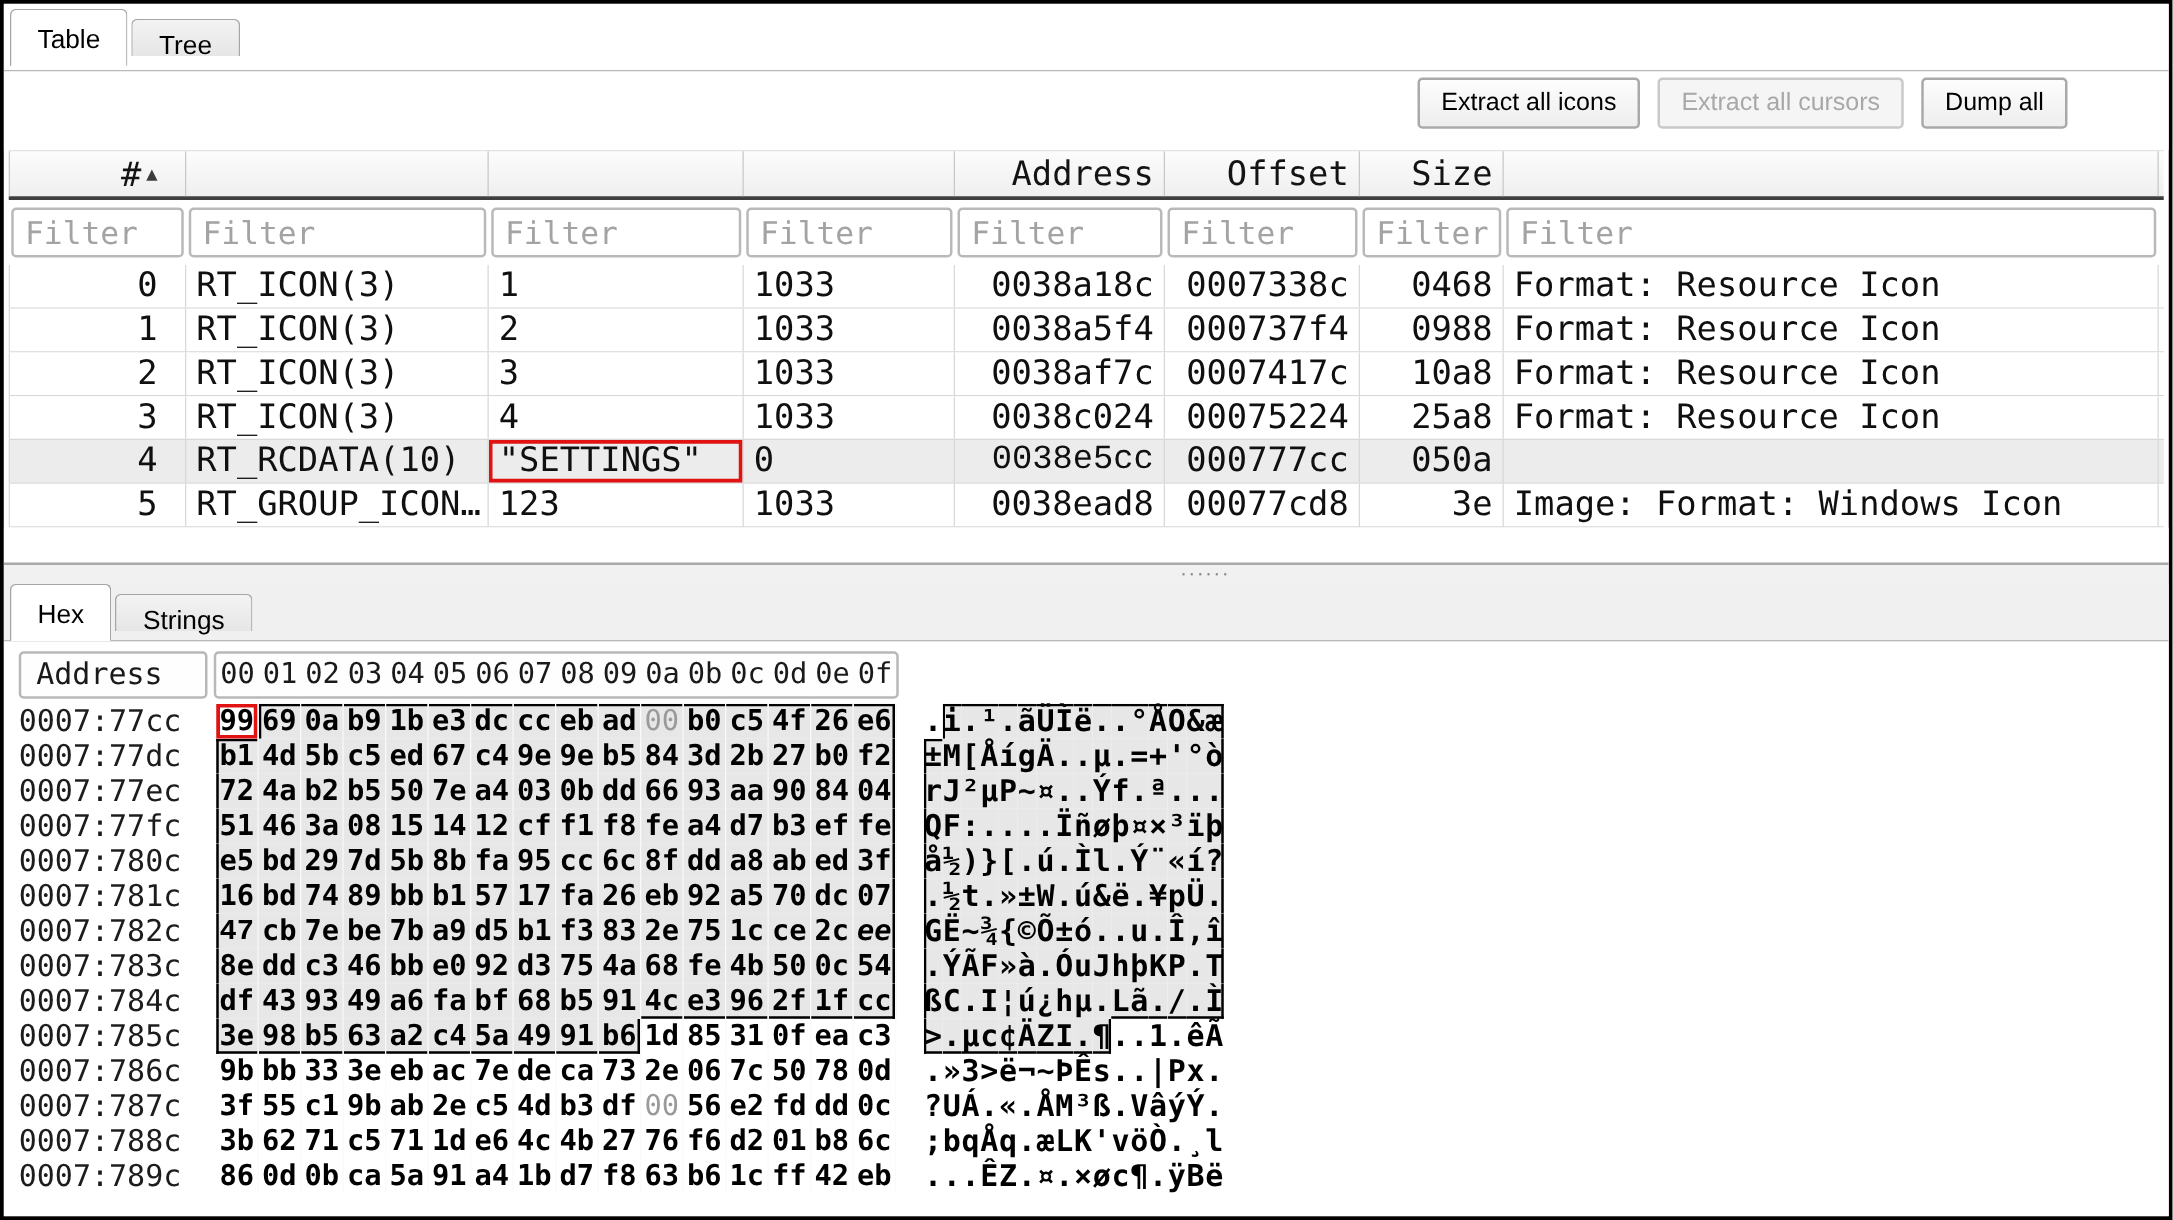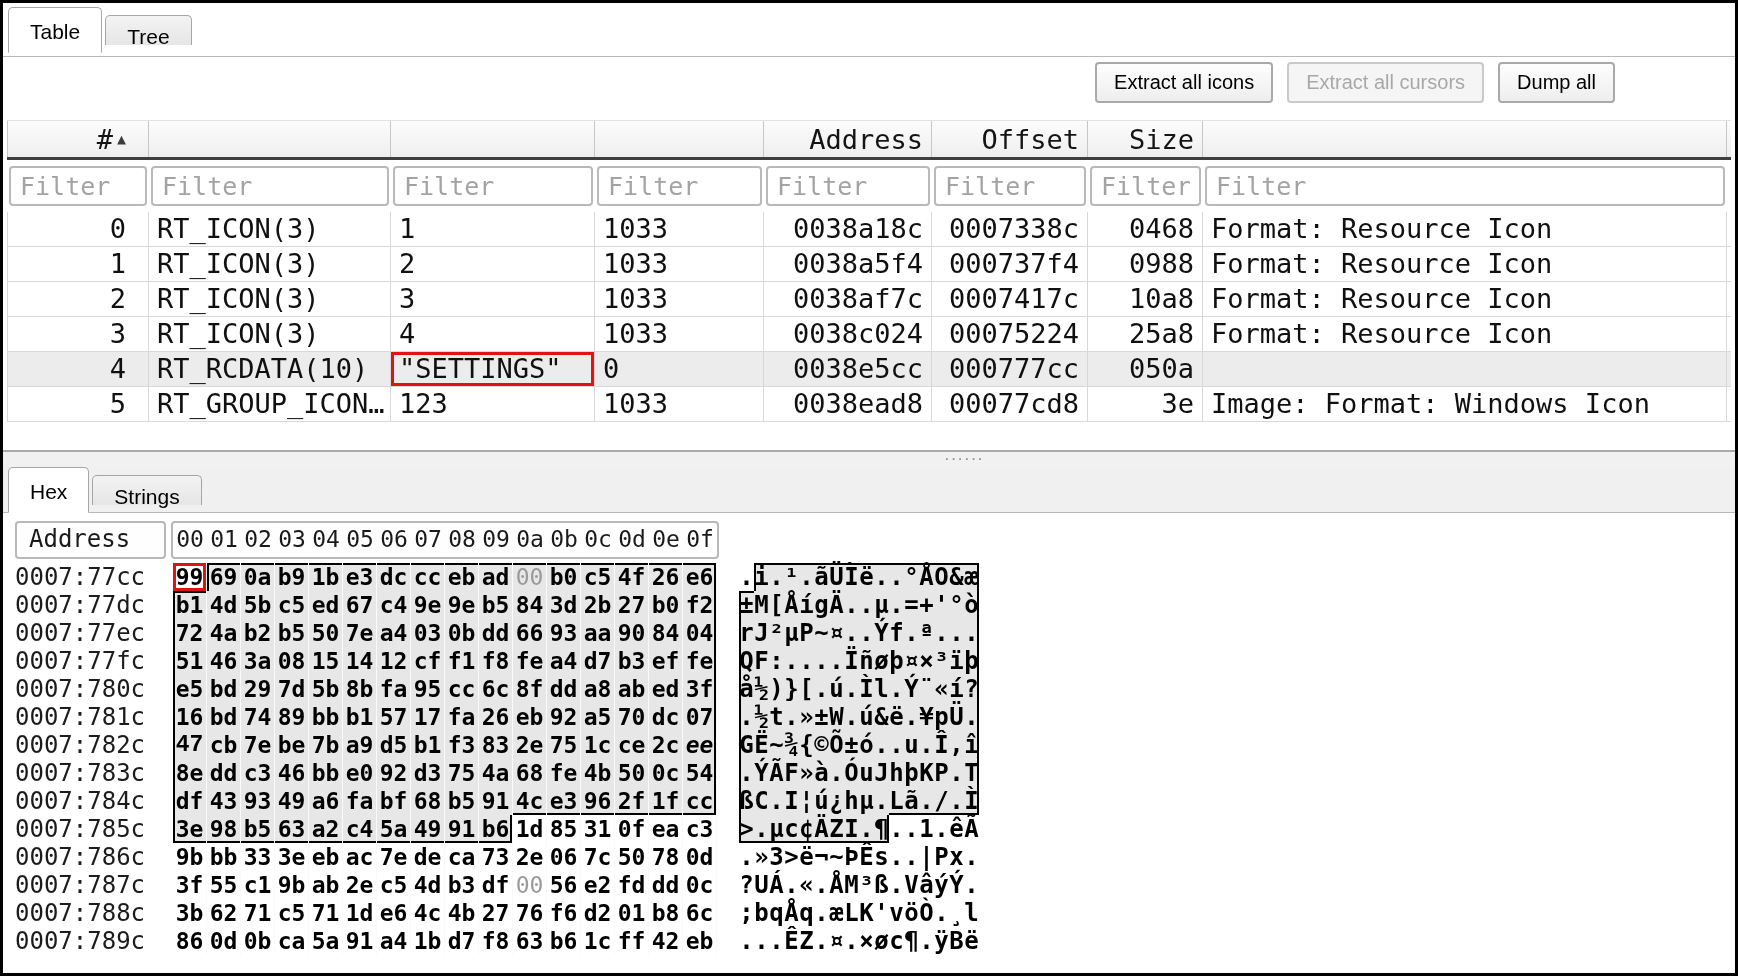--- a/index.html
+++ b/index.html
@@ -20,21 +20,21 @@
   .tabbar{position:relative;border-bottom:1px solid #b9b9b9;padding-left:5px;display:flex;align-items:center;}
   .tabbar-top{height:54px;background:#fff;}
   .tabbar-bottom{height:46px;background:#f0f0f0;}
   .tab{
     height:30px;line-height:42px;padding:0 21px;margin-right:3px;font-size:21px;color:#000;
     background:linear-gradient(#f3f3f3,#e6e6e6);border:1px solid #a6a6a6;border-bottom:none;
     border-radius:5px 5px 0 0;cursor:default;white-space:nowrap;
   }
   .tab.active{background:#fff;height:46px;line-height:48px;margin-bottom:-1px;border-bottom:1px solid #fff;}
   
-  .toolbar{height:63px;display:flex;justify-content:flex-end;align-items:flex-start;padding:5px 120px 0 0;gap:14px;background:#fff;}
+  .toolbar{height:63px;display:flex;justify-content:flex-end;align-items:flex-start;padding:5px 81px 0 0;gap:14px;background:#fff;}
   .btn{
     height:41px;padding:0 17px;font-family:var(--sans);font-size:20px;color:#000;
     background:linear-gradient(#fdfdfd,#eeeeee);border:2px solid #a9a9a9;border-radius:4px;white-space:nowrap;
   }
   .btn.disabled{color:#a8a8a8;border-color:#c9c9c9;background:#f5f5f5;}
   
   .rtable{margin:0 4px;font-family:var(--mono);}
   .rt-header{display:flex;height:40px;border-bottom:3px solid #3f3f3f;border-top:1px solid #e2e2e2;
     background:linear-gradient(#fcfcfc,#efefef);}
   .th{font-size:27px;color:#141414;line-height:37px;border-right:1px solid #c7c7c7;overflow:hidden;white-space:nowrap;}
@@ -159,21 +159,21 @@
           <div class="td col4 align-right" style="width: 168px;">0038c024</div>
           <div class="td col5 align-right" style="width: 156px;">00075224</div>
           <div class="td col6 align-right" style="width: 115px;">25a8</div>
           <div class="td col7 align-left" style="width: 524px;">Format: Resource Icon</div>
         </div>
         <div class="tr selected">
           <div class="td col0 align-right" style="width: 142px;">4</div>
           <div class="td col1 align-left" style="width: 242px;">RT_RCDATA(10)</div>
           <div class="td col2 align-left red-box" style="width: 204px;">"SETTINGS"</div>
           <div class="td col3 align-left" style="width: 169px;">0</div>
-          <div class="td col4 align-right" style="width: 168px;">0038e5cc</div>
+          <div class="td col4 align-right" style="width: 168px; font-family: Liberation Mono, monospace;">0038e5cc</div>
           <div class="td col5 align-right" style="width: 156px;">000777cc</div>
           <div class="td col6 align-right" style="width: 115px;">050a</div>
           <div class="td col7 align-left" style="width: 524px;"></div>
         </div>
         <div class="tr">
           <div class="td col0 align-right" style="width: 142px;">5</div>
           <div class="td col1 align-left" style="width: 242px;">RT_GROUP_ICON…</div>
           <div class="td col2 align-left" style="width: 204px;">123</div>
           <div class="td col3 align-left" style="width: 169px;">1033</div>
           <div class="td col4 align-right" style="width: 168px;">0038ead8</div>

